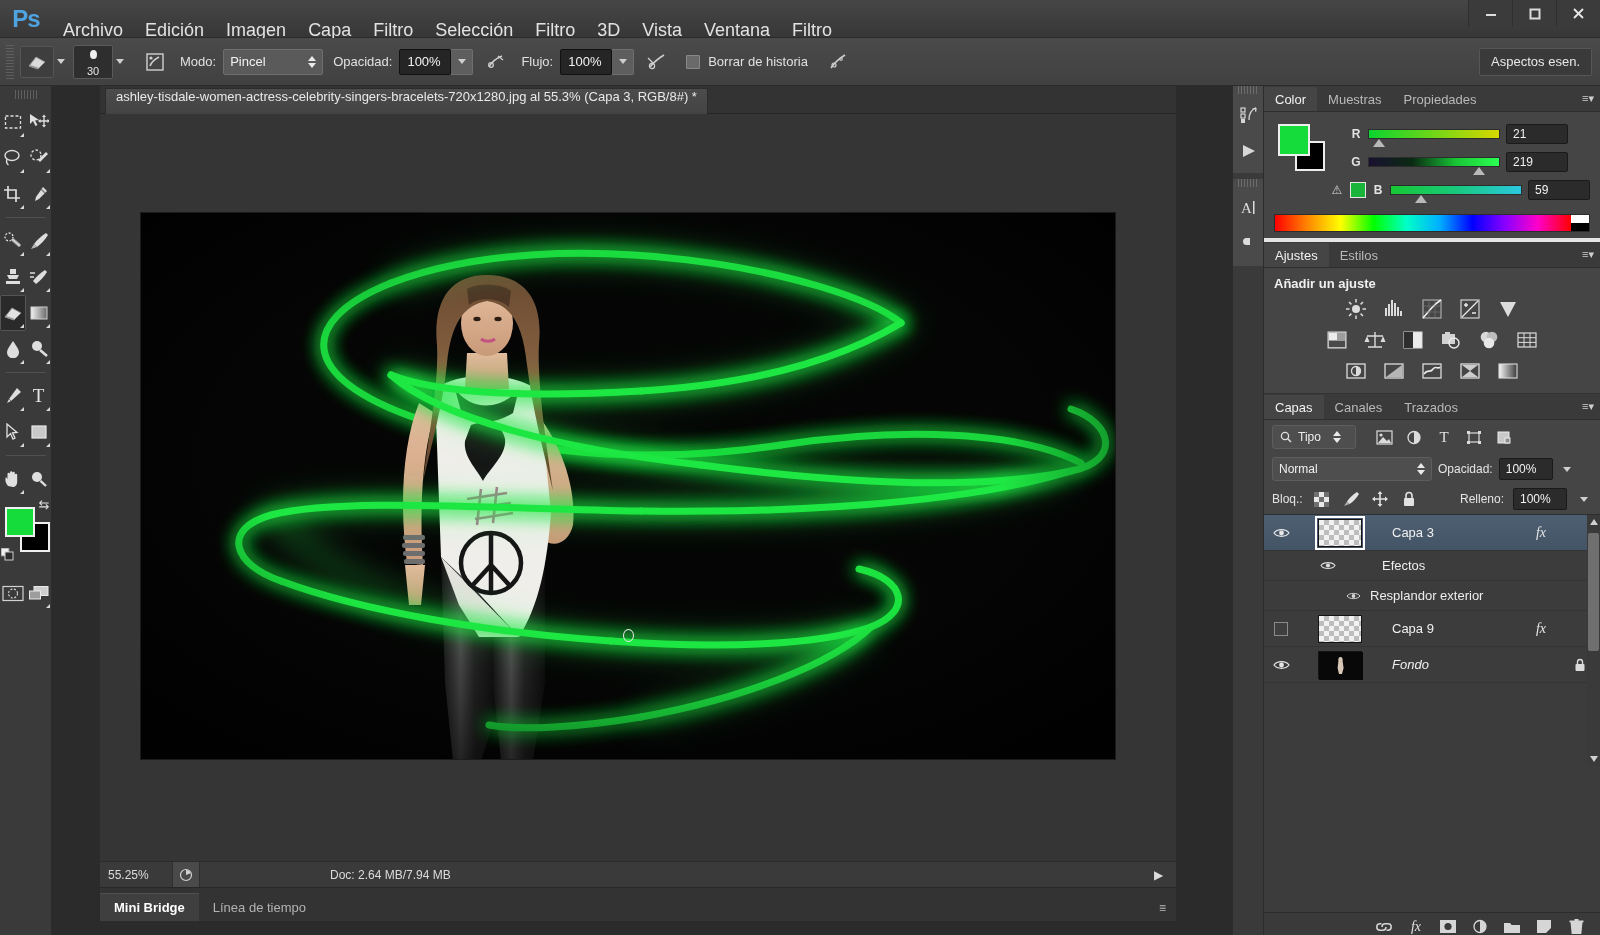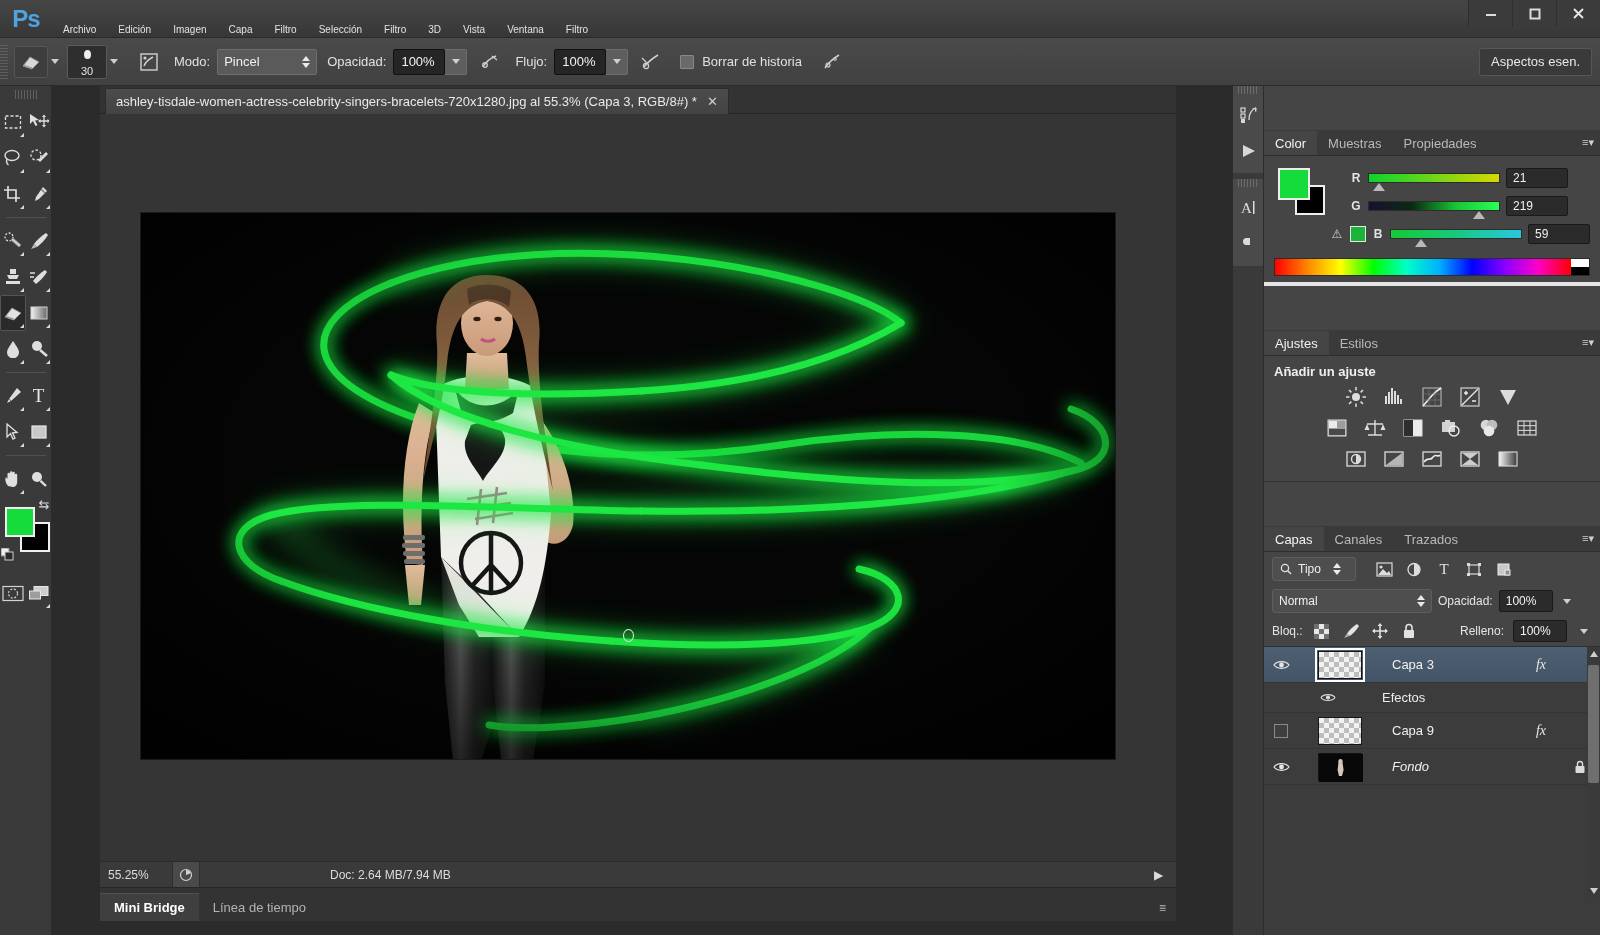--- a/index.html
+++ b/index.html
@@ -20,35 +20,35 @@
     background: linear-gradient(180deg,#464646 0%,#3d3d3d 60%,#373737 100%);
     border-bottom: 1px solid #2a2a2a;
     display: flex; align-items: center;
   }
   .ps-logo {
     width: 52px; height: 38px; display:flex; align-items:center; justify-content:center;
     font-weight: bold; font-size: 24px; color: #4ea3e0; font-family:"Liberation Sans",sans-serif;
     letter-spacing:-1px;
   }
   .menu-item {
-    padding: 12px 11px; height: 40px; line-height: 38px; font-size: 10px; color: #e2e2e2;
+    padding: 12px 11px; height: 40px; line-height: 38px; font-size: 18px; color: #e2e2e2;
     cursor: default; white-space: nowrap;
   }
   .win-controls { position:absolute; right:0; top:0; display:flex; height:28px; }
   .win-btn {
     width: 44px; height: 27px; display:flex; align-items:center; justify-content:center;
     background: #3b3b3b; border-left: 1px solid #2f2f2f; color:#dcdcdc; font-size: 13px;
   }
 
   
   .optionsbar {
     position:absolute; top:38px; left:0; width:1600px; height:48px;
     background: linear-gradient(180deg,#4a4a4a 0%,#414141 100%);
     border-bottom: 1px solid #2c2c2c;
-    display:flex; align-items:center; gap:0;
+    display:flex; align-items:center; padding-left:6px; gap:0;
   }
   .grip { width:8px; height:34px; background:
      repeating-linear-gradient(180deg,#6a6a6a 0 1px,transparent 1px 3px);
      margin-right:6px; opacity:.7;}
   .opt-tool-preset { display:flex; align-items:center; gap:3px; margin-right:8px;}
   .tool-icon-box {
     width:34px;height:32px;display:flex;align-items:center;justify-content:center;
     background:#3e3e3e; border:1px solid #555; border-radius:2px;
   }
   .caret { width:0;height:0;border-left:4px solid transparent;border-right:4px solid transparent;
@@ -115,21 +115,21 @@
 
   
   .doc-tabstrip {
     position:absolute; left:100px; top:86px; width:1076px; height:28px;
     background:#333; border-bottom:1px solid #252525;
   }
   .doc-tab {
     position:absolute; left:5px; top:2px; height:26px;
     background: linear-gradient(180deg,#4c4c4c,#434343);
     border:1px solid #2c2c2c; border-bottom:none; border-radius:2px 2px 0 0;
-    display:flex;align-items:center;padding:0 10px;gap:10px; font-size:13px;color:#e9e9e9;
+    display:flex;align-items:center;padding:0 10px;gap:10px; font-size:13px;color:#e9e9e9;flex-direction:column;
   }
   .doc-tab .x { font-size:13px;color:#cfcfcf; }
 
   
   .canvas-area {
     position:absolute; left:100px; top:114px; width:1076px; height:747px;
     background:#353535; overflow:hidden;
   }
   .canvas-img {
     position:absolute; left:40px; top:98px; width:976px; height:548px;
@@ -165,21 +165,21 @@
   }
   .dock-grp { background:#4a4a4a; margin-bottom:6px; padding-bottom:4px; }
   .dock-grip { height:8px; background: repeating-linear-gradient(90deg,#777 0 1px,transparent 1px 3px);
     margin:0 5px 3px 5px; opacity:.75;}
   .dock-btn { width:32px;height:36px;display:flex;align-items:center;justify-content:center; }
 
   
   .rightcol { position:absolute; right:0; top:86px; width:336px; height:849px; background:#454545;}
   .panel { background:#454545; }
   .panel-tabs { display:flex; height:26px; background:#3a3a3a; align-items:flex-end;
-     border-bottom:1px solid #2e2e2e; position:relative;margin-top:44px;}
+     border-bottom:1px solid #2e2e2e; position:relative;}
   .ptab { height:24px; display:flex;align-items:center;padding:0 11px;font-size:13px;color:#b9b9b9;
      background:#3a3a3a;}
   .ptab.active { background:#454545; color:#f2f2f2; }
   .panel-menu { position:absolute; right:6px; top:6px; color:#cfcfcf; font-size:11px;}
 
   
   .color-body { padding:8px 10px 6px 10px; display:flex; }
   .cp-swatch-wrap { position:relative; width:48px;height:48px; margin:4px 8px 0 4px;}
   .cp-fg { position:absolute;left:0;top:0;width:32px;height:32px;background:#15db3b;border:2px solid #eee;}
   .cp-bg { position:absolute;left:17px;top:17px;width:30px;height:30px;background:#000;border:2px solid #eee;}
@@ -1072,20 +1072,29 @@
       <div class="subrow" style="padding-left:56px;gap:37px;">
         <span style="margin-right:9px;">
           <svg width="16" height="11" viewBox="0 0 16 11">
             <path d="M1 5.5 C3.6 1.6 12.4 1.6 15 5.5 C12.4 9.4 3.6 9.4 1 5.5 Z" fill="none" stroke="#dcdcdc" stroke-width="1.1"></path>
             <circle cx="8" cy="5.5" r="2.1" fill="#dcdcdc"></circle>
             </svg>
         </span>
         <span>Efectos</span>
       </div>
 
+      <div class="subrow" style="padding-left:82px;">
+        <span style="margin-right:9px;">
+          <svg width="15" height="10" viewBox="0 0 15 10">
+            <path d="M1 5 C3.4 1.5 11.6 1.5 14 5 C11.6 8.5 3.4 8.5 1 5 Z" fill="none" stroke="#d4d4d4" stroke-width="1"></path>
+            <circle cx="7.5" cy="5" r="1.9" fill="#d4d4d4"></circle>
+            </svg>
+        </span>
+        <span>Resplandor exterior</span>
+      </div>
 
       <div class="lrow">
         <span class="eye-cell">
           <span style="display:block;width:14px;height:14px;border:1px solid #8a8a8a;background:#3f3f3f;"></span>
         </span>
         <span class="l-thumb"></span>
         <span class="l-name">Capa 9</span>
         <span class="l-fx">fx</span>
         <span class="l-lock"></span>
       </div>

